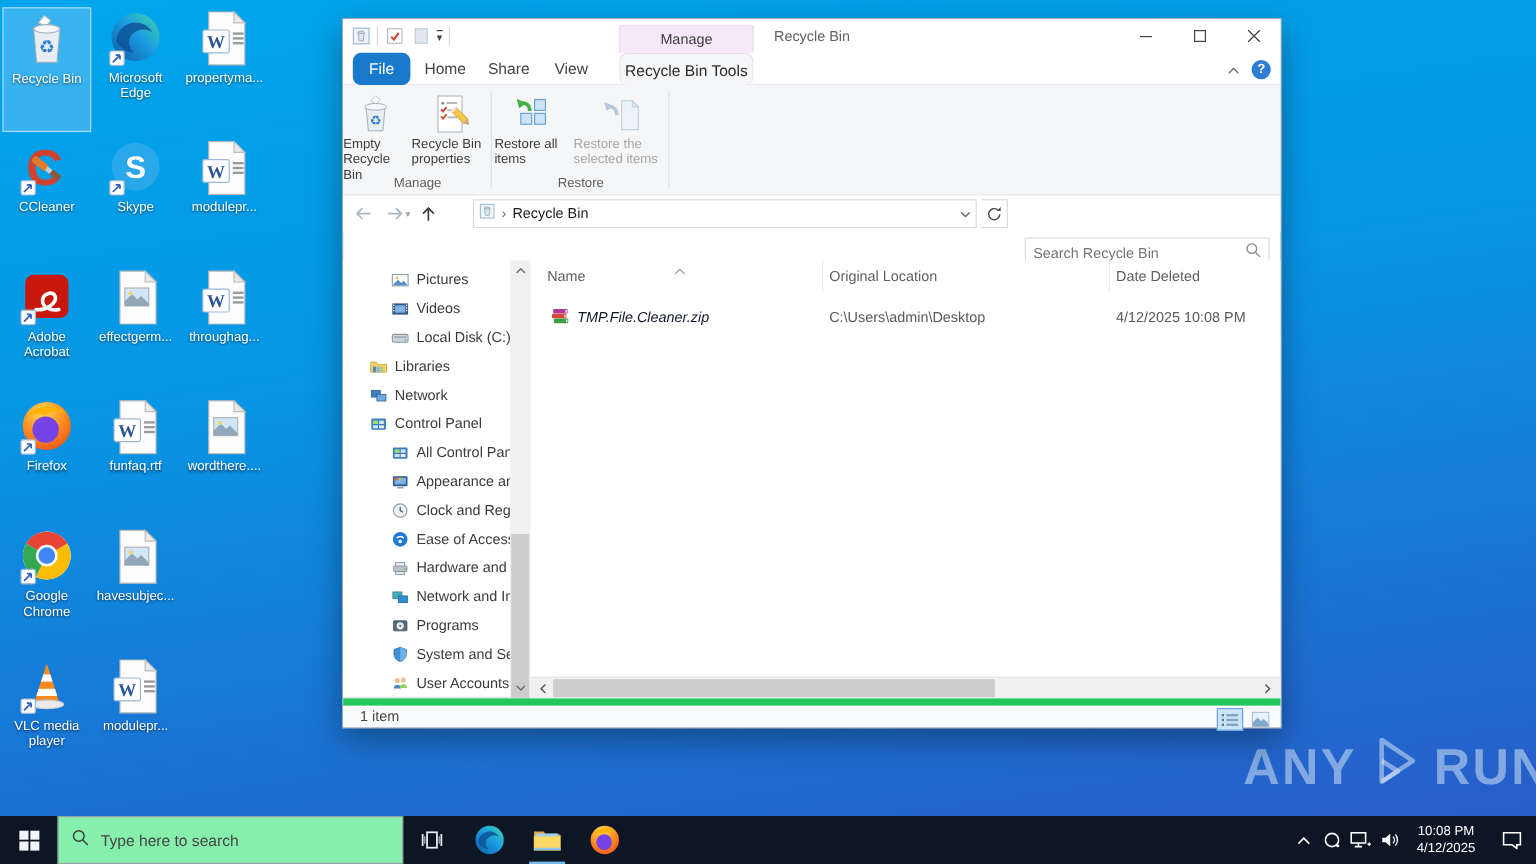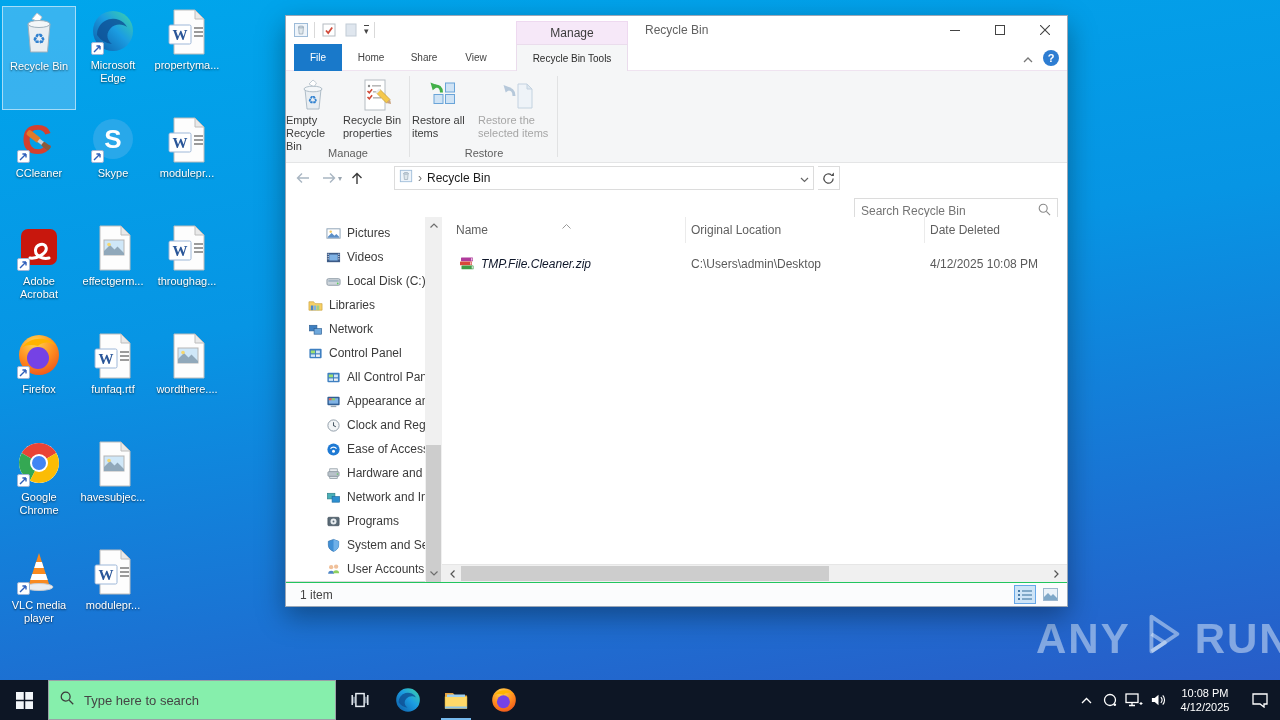--- a/index.html
+++ b/index.html
@@ -28,21 +28,21 @@
   .qat .sep { width:1px; height:16px; background:#d9d9d9; }
   .qicon { width:17px; height:17px; display:flex; align-items:center; justify-content:center; }
   .qcaret { font-size:9px; color:#444; border-top:1px solid #444; line-height:8px; padding-top:1px; }
   .ctx-tab { position:absolute; left:230px; top:5px; width:112px; height:23px; background:#f6e8f8; border:1px solid #eed9f0; border-bottom:none;
     font-size:12px; color:#3b3b3b; display:flex; align-items:center; justify-content:center; }
   .win-title { position:absolute; left:359px; top:0; height:28px; display:flex; align-items:center; font-size:12px; color:#616161; }
   .win-controls { position:absolute; right:0; top:0; height:28px; display:flex; }
   .wc { width:45px; height:28px; display:flex; align-items:center; justify-content:center; cursor:pointer; }
 
   .tabrow { position:absolute; left:0; top:28px; width:100%; height:27px; background:#fff; border-bottom:1px solid #efe3f0; }
-  .tab { position:absolute; top:0; height:27px; display:flex; align-items:center; justify-content:center; font-size:10px; color:#444; cursor:pointer; }
+  .tab { position:absolute; top:0; height:27px; display:flex; align-items:center; justify-content:center; font-size:13px; color:#444; cursor:pointer;border-radius:7px; }
   .tab.file { background:#1979ca; color:#fff; }
   .tab.tool { background:#f5f6f7; border:1px solid #eadcec; border-bottom:none; color:#2b2b2b; }
   .rib-right { position:absolute; right:8px; top:0; height:27px; display:flex; align-items:center; gap:10px; }
   .rib-collapse { color:#777; }
   .help-btn { width:16px; height:16px; border-radius:50%; background:#2d7dd2; color:#fff; font-size:11px; font-weight:700; display:flex; align-items:center; justify-content:center; cursor:pointer; }
 
   .ribbon { position:absolute; left:0; top:55px; width:100%; height:92px; background:#f5f6f7; border-bottom:1px solid #e4e5e6; }
   .rgroup { position:absolute; top:0; height:100%; }
   .rgroup .gsep { position:absolute; right:0; top:5px; bottom:5px; width:1px; background:#e1e2e3; }
   .glabel { position:absolute; bottom:3px; left:0; width:100%; text-align:center; font-size:11px; color:#5e5e5e; }
@@ -80,21 +80,21 @@
   .col { font-size:12px; color:#5f5f5f; display:flex; align-items:center; border-right:1px solid #ebebeb; position:relative; cursor:pointer; }
   .sortcaret { position:absolute; left:118px; top:1px; }
   .frow { position:absolute; left:0; top:36px; height:21px; display:flex; align-items:center; cursor:pointer; }
   .fcell { font-size:12px; white-space:nowrap; overflow:hidden; display:flex; align-items:center; }
   .fname { color:#0f172a;font-style:italic; } .fmeta { color:#5a5a5a; }
 
   .hsb { position:absolute; left:156px; right:0; bottom:0; height:18px; background:#f0f0f0; border-top:1px solid #e6e6e6; }
   .hsb .thumb { position:absolute; top:1px; height:15px; background:#cdcdcd; }
   .hsb .sbarrow { top:0; height:18px; }
 
-  .statusbar { position:absolute; left:0; bottom:0; width:100%; height:24px; background:#fbfcfd; border-top:1px solid #22c55e; display:flex; align-items:center; }
+  .statusbar { position:absolute; left:0; bottom:0; width:100%; height:24px; background:#fbfcfd; border-top:6px solid #22c55e; display:flex; align-items:center; }
   .statustext { font-size:12px; color:#444; margin-left:14px; }
   .viewbtns { position:absolute; right:6px; top:2px; display:flex; gap:3px; }
   .vbtn { width:22px; height:19px; display:flex; align-items:center; justify-content:center; cursor:pointer; }
   .vbtn.active { background:#cde4f7; border:1px solid #66a7e8; }
 
   
   #taskbar { position:absolute; left:0; bottom:0; width:1280px; height:40px; background:#0d1625; display:flex; align-items:stretch; }
   .tbbtn { width:48px; display:flex; align-items:center; justify-content:center; position:relative; cursor:pointer; }
   .tbbtn.active::after { content:""; position:absolute; left:9px; right:9px; bottom:0; height:2px; background:#76b9ed; }
   #tb-search { width:288px; background:#86efac; border:1px solid #9aa0a6; display:flex; align-items:center; padding:0 10px; gap:9px; }

